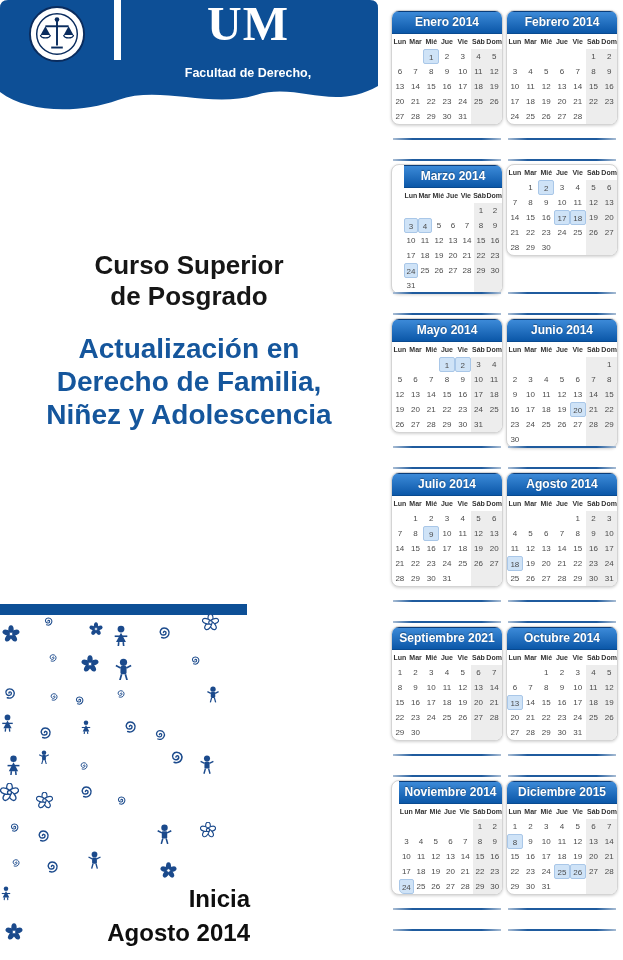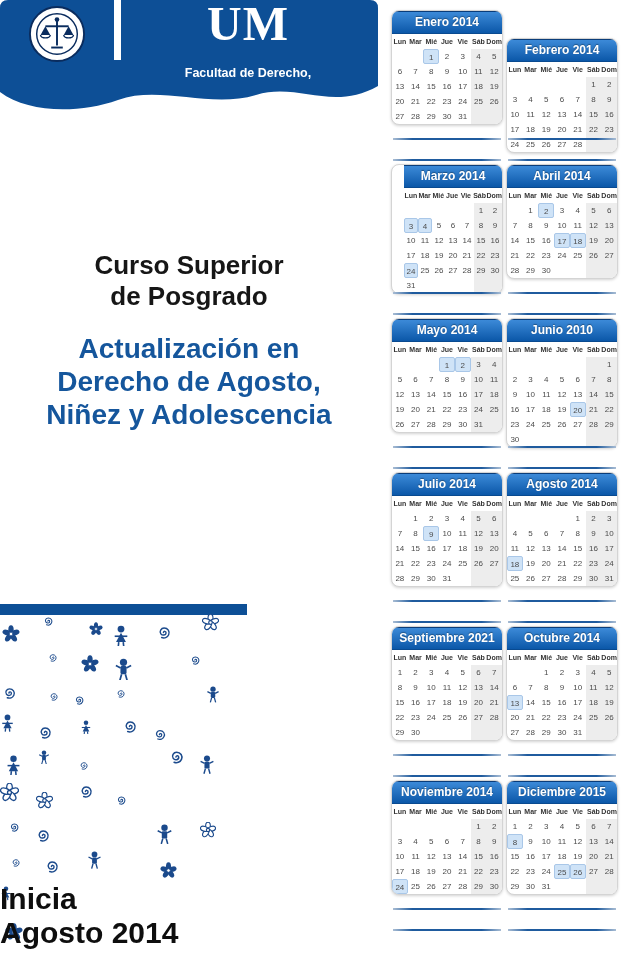--- a/index.html
+++ b/index.html
@@ -15,21 +15,21 @@
   .fac-txt{position:absolute;left:122px;top:66px;width:252px;text-align:center;color:#fff;font-weight:bold;font-size:12.5px;line-height:15px;}
 
   
   .course-type{position:absolute;left:0;top:250px;width:378px;text-align:center;color:#161616;font-weight:bold;font-size:26px;line-height:31px;}
   .course-title{position:absolute;left:0;top:332px;width:378px;text-align:center;color:#15569c;font-weight:bold;font-size:28px;line-height:33px;}
 
   
   .pat-bar{position:absolute;left:0;top:604px;width:247px;height:11px;background:#0d4f96;}
   .pattern{position:absolute;left:0;top:615px;width:252px;height:345px;}
   .pattern .pi{position:absolute;}
-  .start-text{position:absolute;left:0;top:882px;width:250px;text-align:left;color:#0e0e0e;font-weight:bold;font-size:30px;line-height:34px;z-index:5;}
+  .start-text{position:absolute;left:0;top:882px;width:250px;text-align:right;color:#0e0e0e;font-weight:bold;font-size:24px;line-height:34px;z-index:5;}
 
   
   #calendar-area{position:absolute;left:0;top:0;width:623px;height:960px;}
   .mcard{position:absolute;width:112px;background:#fff;border:1px solid #d4d4d4;border-radius:8px;box-shadow:0 1px 3px rgba(0,0,0,.18);overflow:hidden;box-sizing:border-box;}
   .mhead{height:21px;line-height:21px;text-align:center;color:#fff;font-weight:bold;font-size:12px;background:linear-gradient(#3c8ad8,#0b57a8);border-bottom:1px solid #094a90;border-top:1px solid #0a3d7a;text-shadow:0 -1px 1px rgba(0,0,0,.35);}
   .wrow,.drow{display:grid;grid-template-columns:repeat(7,1fr);}
   .wcell{font-size:7px;font-weight:bold;color:#333;text-align:center;height:15px;line-height:16px;}
   .dcell{font-size:8px;color:#4c4c4c;text-align:center;height:15px;line-height:15px;box-sizing:border-box;}
   .wknd{background:#ededed;}
   .hl{background:#cfe3f7;border:1px solid #a9c7e8;border-radius:2px;}
@@ -67,21 +67,21 @@
   </div>
 </div>
 
 <div class="course-type">
   <div>Curso Superior</div>
   <div>de Posgrado</div>
 </div>
 
 <div class="course-title">
   <div>Actualización en</div>
-  <div>Derecho de Agosto,</div>
+  <div>Derecho de Familia,</div>
   <div>Niñez y Adolescencia</div>
 </div>
 
 <div class="pat-bar"></div>
 <div class="pattern" id="pattern">
     <span class="pi" style="left: 2.35674px; top: 9.80916px;"><svg width="18" height="18" viewBox="-10 -10 20 20">
         <g fill="#1b4a8c">
           <ellipse rx="3" ry="5" cy="-4.8" transform="rotate(0)"></ellipse>
           <ellipse rx="3" ry="5" cy="-4.8" transform="rotate(72)"></ellipse>
           <ellipse rx="3" ry="5" cy="-4.8" transform="rotate(144)"></ellipse>
@@ -360,21 +360,21 @@
         <div class="dcell wknd">26</div>
         <div class="dcell" style="border-bottom-left-radius: 5px;">27</div>
         <div class="dcell">28</div>
         <div class="dcell">29</div>
         <div class="dcell">30</div>
         <div class="dcell">31</div>
         <div class="dcell wknd"></div>
         <div class="dcell wknd" style="border-bottom-right-radius: 5px;"></div>
       </div>
     </div>
-    <div class="mcard" style="left: 506px; top: 10px; margin-top: 28px;">
+    <div class="mcard" style="left: 506px; top: 10px;">
       <div class="mhead">Febrero 2014</div>
       <div class="wrow">
         <div class="wcell">Lun</div>
         <div class="wcell">Mar</div>
         <div class="wcell">Mié</div>
         <div class="wcell">Jue</div>
         <div class="wcell">Vie</div>
         <div class="wcell">Sáb</div>
         <div class="wcell">Dom</div>
       </div>
@@ -466,21 +466,20 @@
         <div class="dcell" style="border-bottom-left-radius: 5px;">31</div>
         <div class="dcell"></div>
         <div class="dcell"></div>
         <div class="dcell"></div>
         <div class="dcell"></div>
         <div class="dcell wknd"></div>
         <div class="dcell wknd" style="border-bottom-right-radius: 5px;"></div>
       </div>
     </div>
     <div class="mcard" style="left: 506px; top: 164px;">
-      <div class="mhead">Abril 2014</div>
       <div class="wrow">
         <div class="wcell">Lun</div>
         <div class="wcell">Mar</div>
         <div class="wcell">Mié</div>
         <div class="wcell">Jue</div>
         <div class="wcell">Vie</div>
         <div class="wcell">Sáb</div>
         <div class="wcell">Dom</div>
       </div>
       <div class="drow">
@@ -564,21 +563,21 @@
         <div class="dcell" style="border-bottom-left-radius: 5px;">26</div>
         <div class="dcell">27</div>
         <div class="dcell">28</div>
         <div class="dcell">29</div>
         <div class="dcell">30</div>
         <div class="dcell wknd">31</div>
         <div class="dcell wknd" style="border-bottom-right-radius: 5px;"></div>
       </div>
     </div>
     <div class="mcard" style="left: 506px; top: 318px;">
-      <div class="mhead">Junio 2010</div>
+      <div class="mhead">Junio 2014</div>
       <div class="wrow">
         <div class="wcell">Lun</div>
         <div class="wcell">Mar</div>
         <div class="wcell">Mié</div>
         <div class="wcell">Jue</div>
         <div class="wcell">Vie</div>
         <div class="wcell">Sáb</div>
         <div class="wcell">Dom</div>
       </div>
       <div class="drow">
@@ -815,21 +814,21 @@
         <div class="dcell wknd">26</div>
         <div class="dcell" style="border-bottom-left-radius: 5px;">27</div>
         <div class="dcell">28</div>
         <div class="dcell">29</div>
         <div class="dcell">30</div>
         <div class="dcell">31</div>
         <div class="dcell wknd"></div>
         <div class="dcell wknd" style="border-bottom-right-radius: 5px;"></div>
       </div>
     </div>
-    <div class="mcard" style="left: 391px; top: 780px;">
+    <div class="mcard" style="left: 391px; top: 780px; padding-left: 7px;">
       <div class="mhead">Noviembre 2014</div>
       <div class="wrow">
         <div class="wcell">Lun</div>
         <div class="wcell">Mar</div>
         <div class="wcell">Mié</div>
         <div class="wcell">Jue</div>
         <div class="wcell">Vie</div>
         <div class="wcell">Sáb</div>
         <div class="wcell">Dom</div>
       </div>

